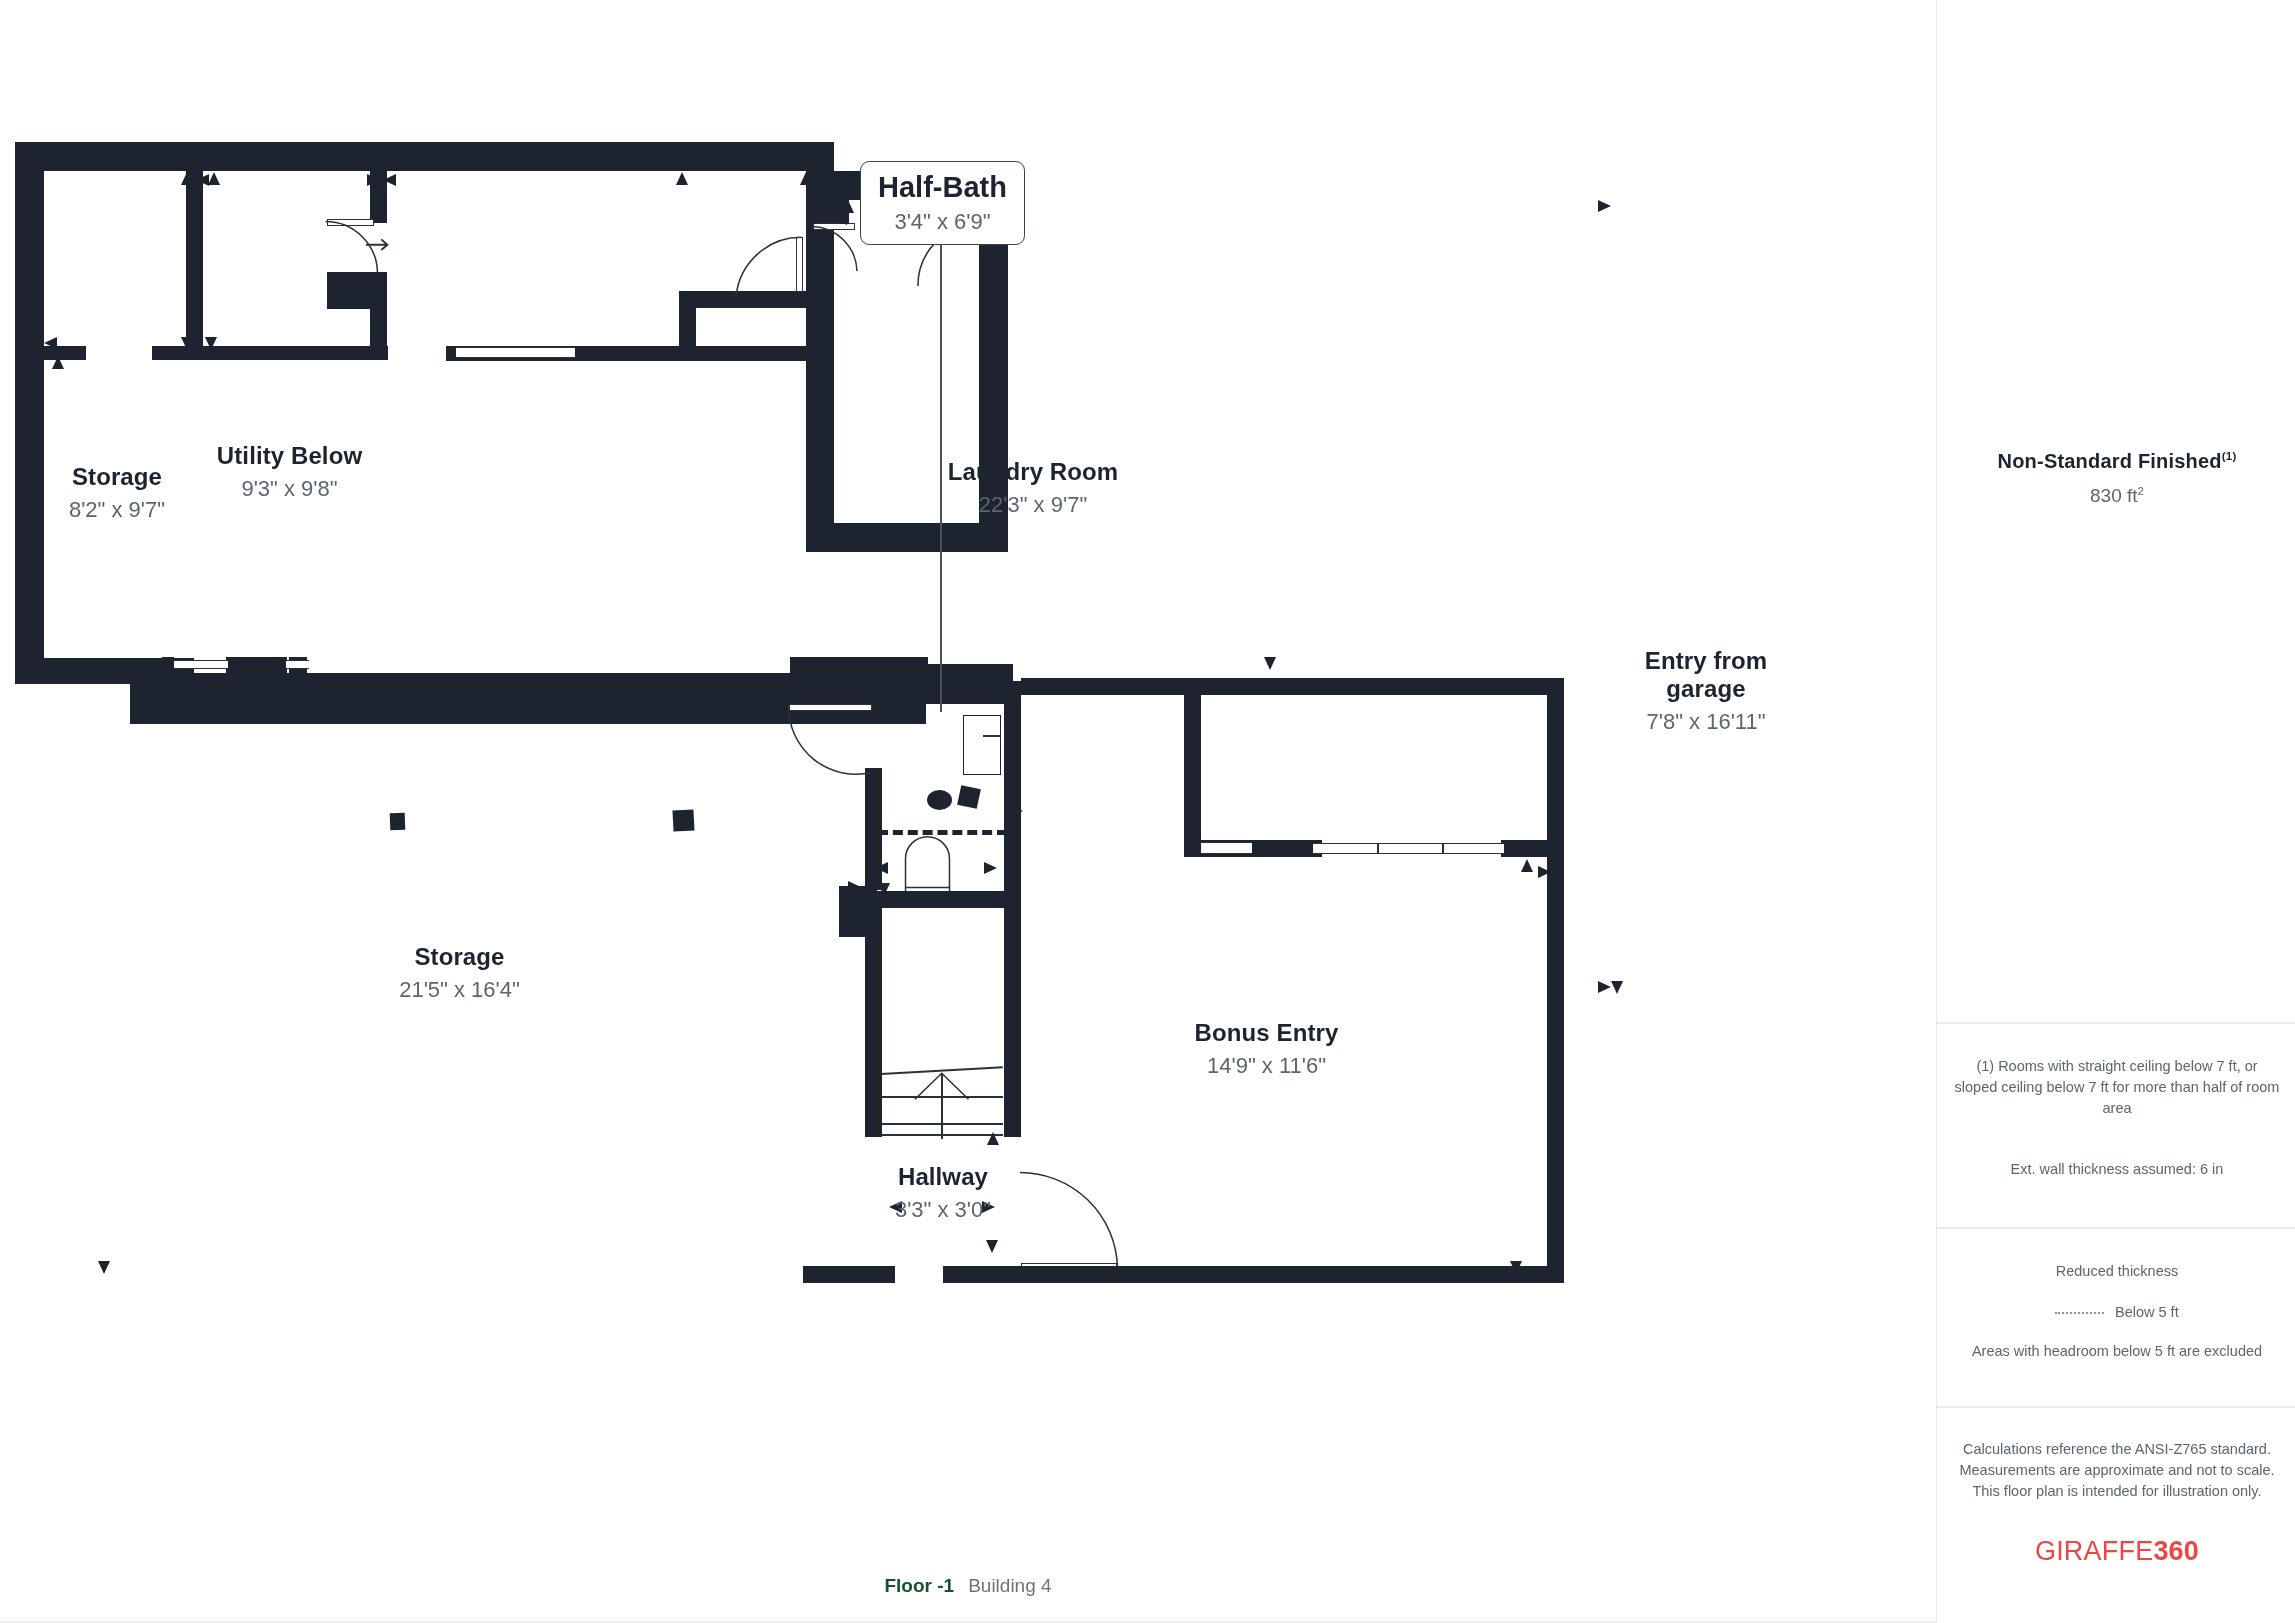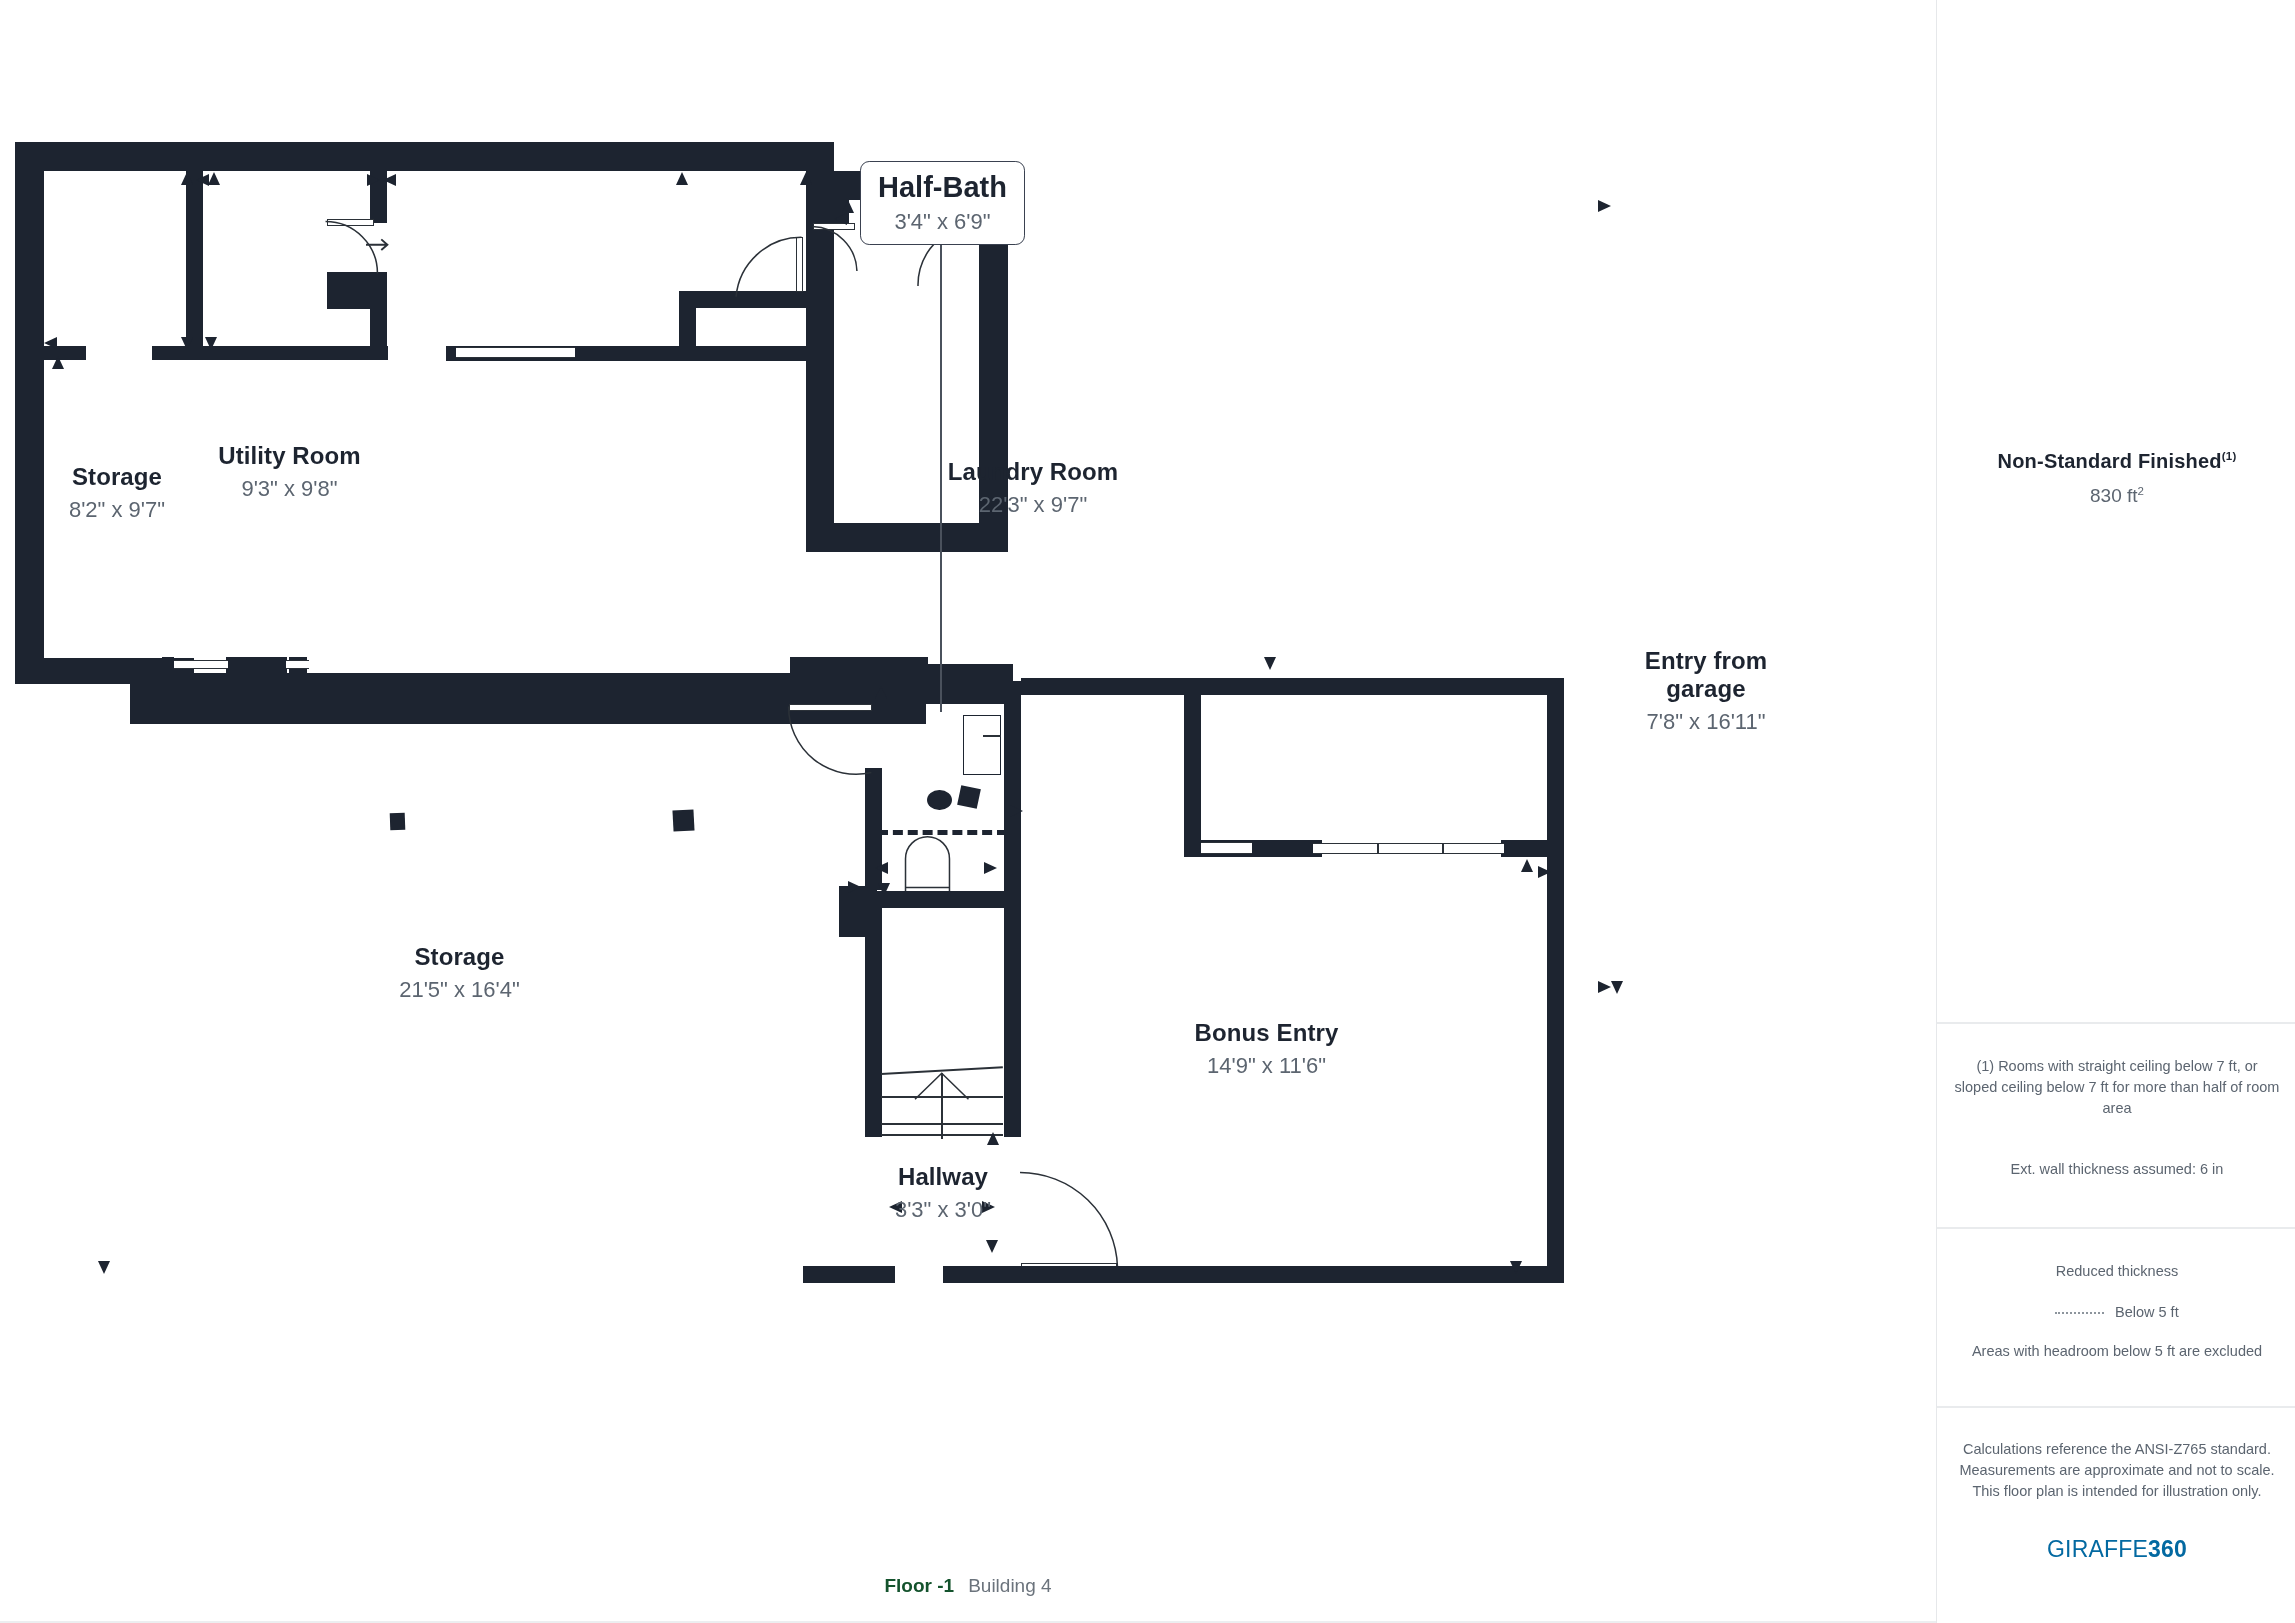--- a/index.html
+++ b/index.html
@@ -21,21 +21,21 @@
               text-align:center;padding:0 17px;}
   .side-div{position:absolute;left:0;width:360px;height:1.5px;background:#e9ebed;}
   .sb-title{font-size:20px;font-weight:bold;color:#1d2430;letter-spacing:0.2px;}
   .sb-title sup{font-size:11.5px;font-weight:bold;vertical-align:super;}
   .sb-value{font-size:19px;color:#5c6570;margin-top:12.2px;}
   .sb-value sup{font-size:11.5px;vertical-align:super;}
   .sb-note{font-size:14.5px;color:#5c6570;line-height:1.45;}
   .sb-small{font-size:14.5px;color:#5c6570;line-height:1.45;}
   .legend-row{display:flex;align-items:center;justify-content:center;gap:10.7px;}
   .dashline{display:inline-block;width:49px;height:0;border-top:2.3px dotted #8d959d;}
-  .brand{font-size:23px;color:#0369a1;letter-spacing:0.2px;font-weight:400;}
+  .brand{font-size:27px;color:#ef4444;letter-spacing:0.2px;font-weight:400;}
   .brand b{font-weight:bold;}
 
   
   .footer{position:absolute;left:0;top:1575px;width:1936px;text-align:center;}
   .footer .f1{font-size:19px;font-weight:bold;color:#14532d;}
   .footer .f2{font-size:19px;color:#6b737c;margin-left:10.7px;}
   .footer-line{position:absolute;left:0;top:1621px;width:1936px;height:1.5px;background:#eceef0;}
 
   
   .wall{position:absolute;background:#1d2430;}
@@ -244,21 +244,21 @@
     <div class="arr down" style="left:98px;top:1261px;"></div>
     <div class="arr right" style="left:1598px;top:981px;"></div>
     <div class="arr down" style="left:1611px;top:981px;"></div>
 
     <div class="rlabel" style="left:46px;top:463px;width:142px;">
       <div class="rname">Storage</div>
       <div class="rdim">8'2" x 9'7"</div>
     </div>
 
     <div class="rlabel" style="left:207px;top:442px;width:165px;">
-      <div class="rname">Utility Room</div>
+      <div class="rname">Utility Below</div>
       <div class="rdim">9'3" x 9'8"</div>
     </div>
 
     <div class="rlabel" style="left:903px;top:458px;width:260px;">
       <div class="rname">Laundry Room</div>
       <div class="rdim">22'3" x 9'7"</div>
     </div>
 
     <div class="rlabel wrap" style="left:1614px;top:647px;width:184px;">
       <div class="rname">Entry from garage</div>

